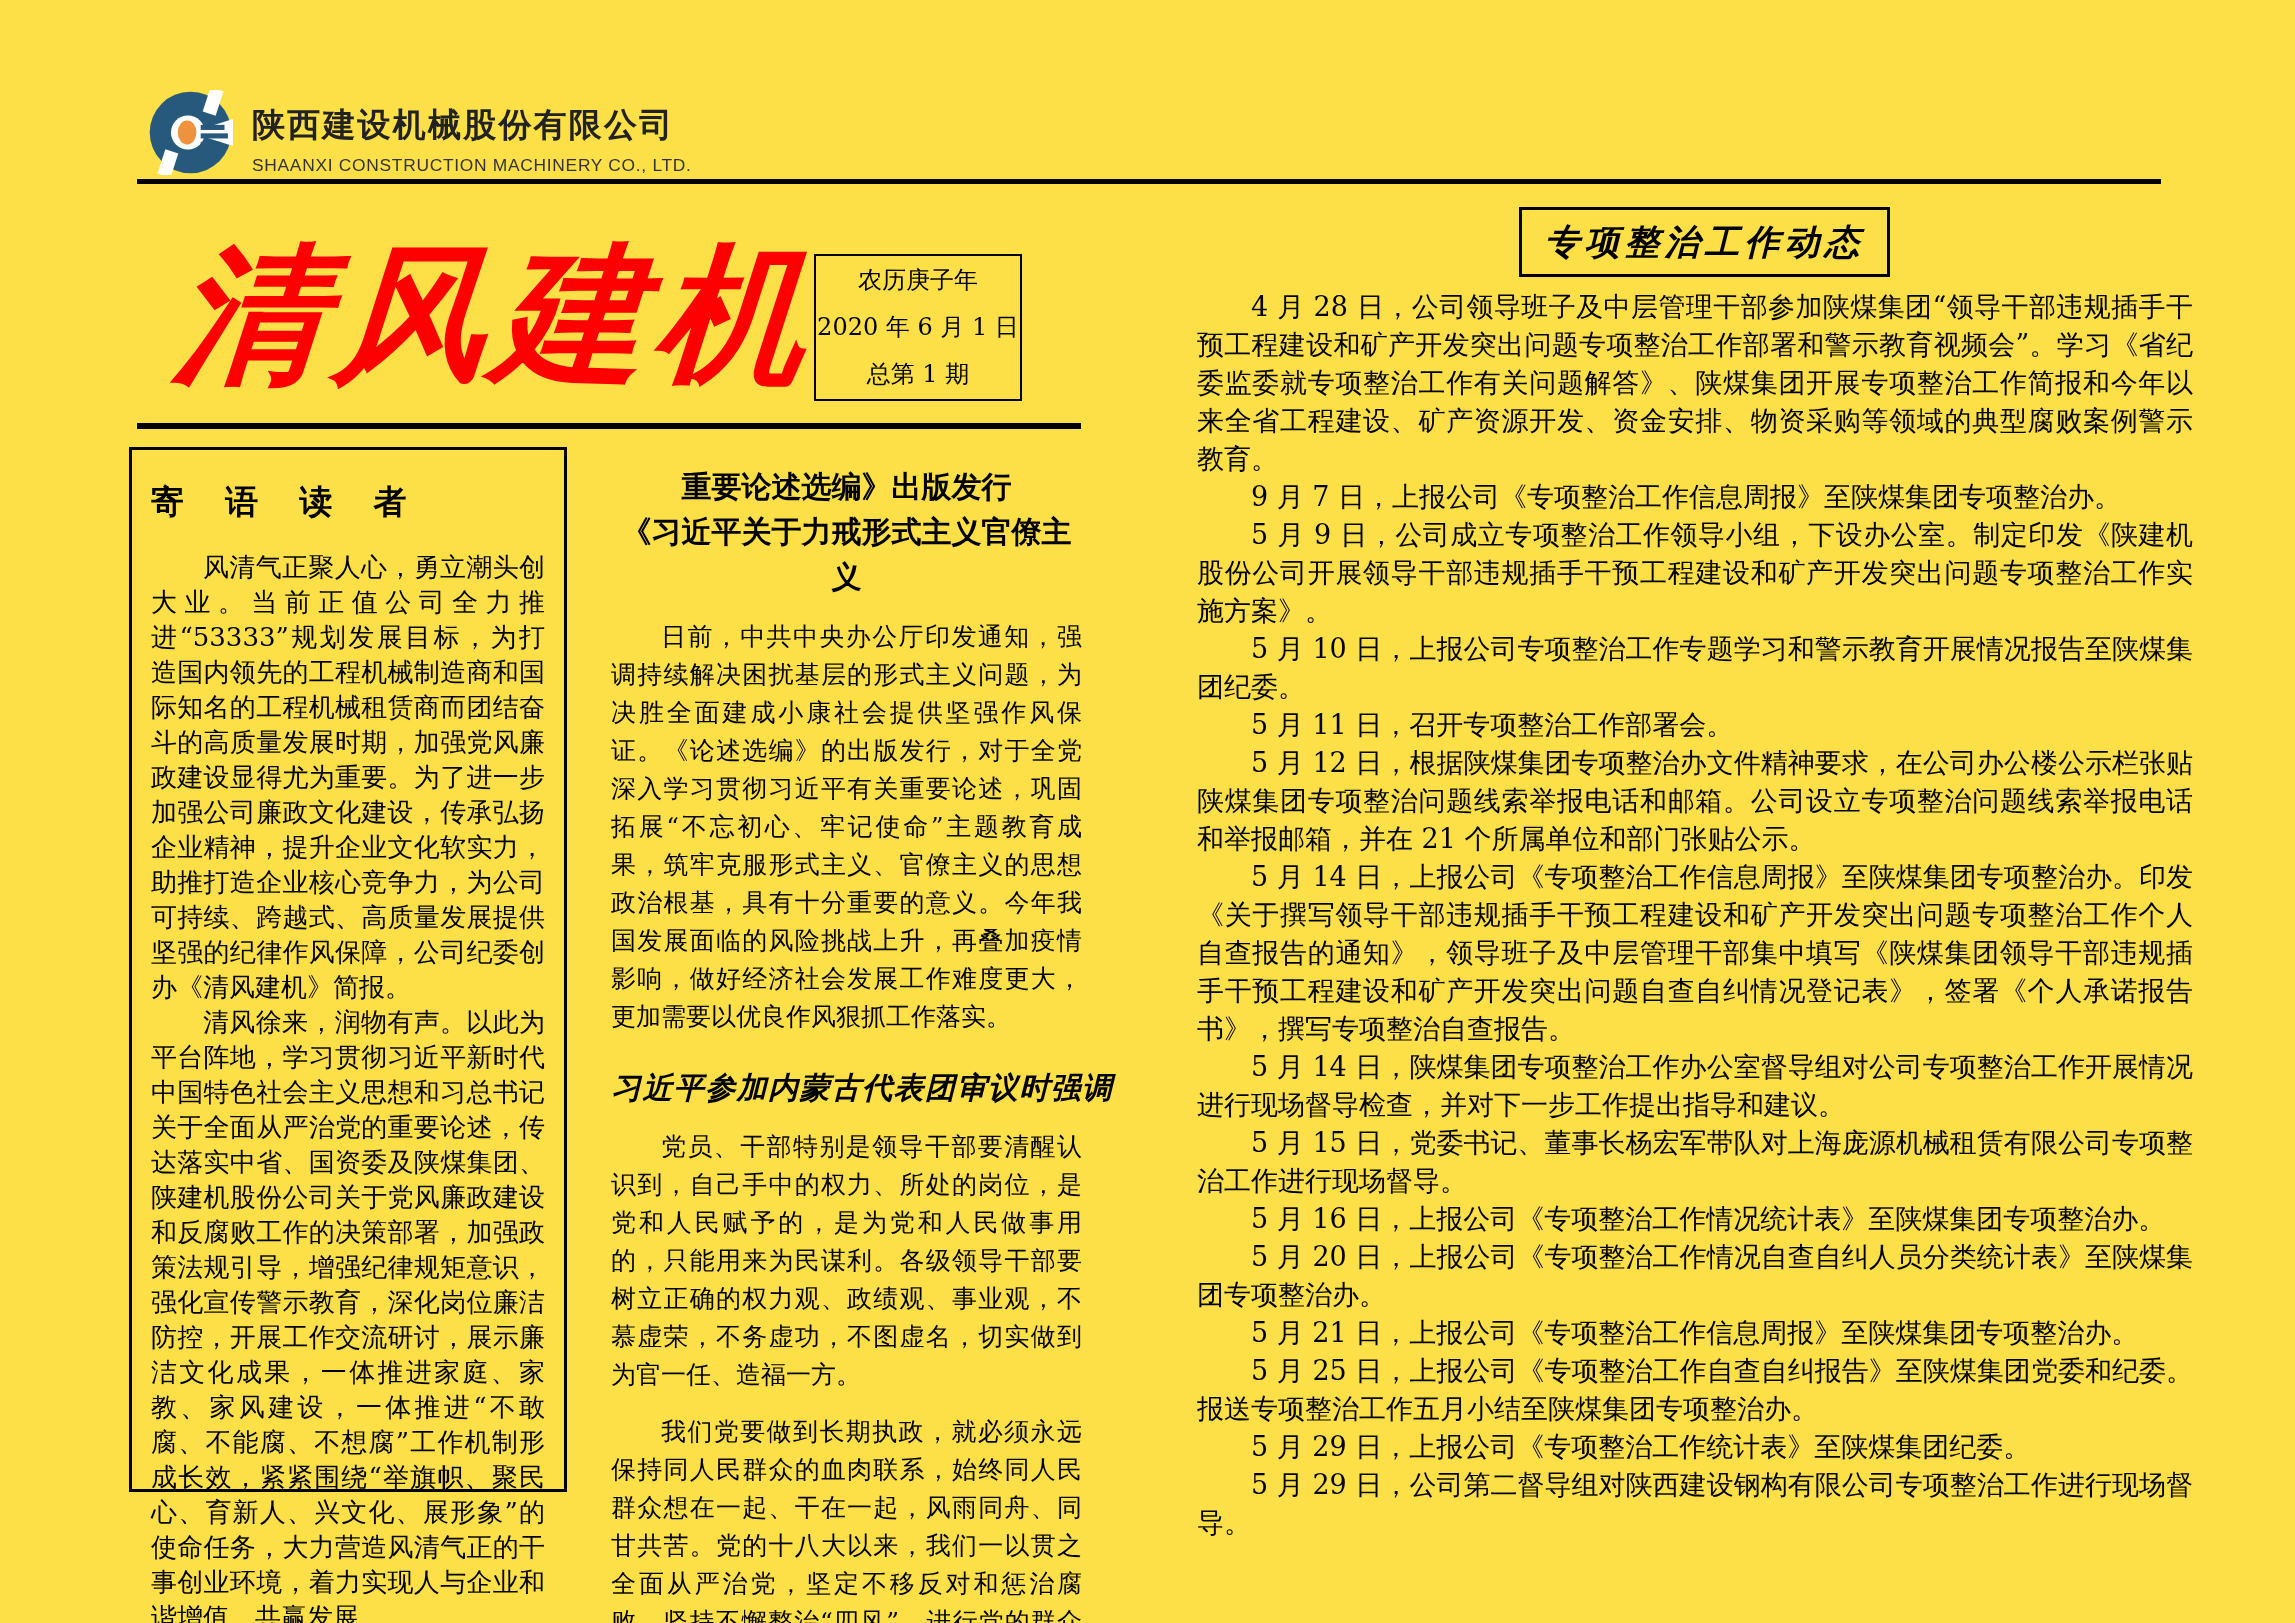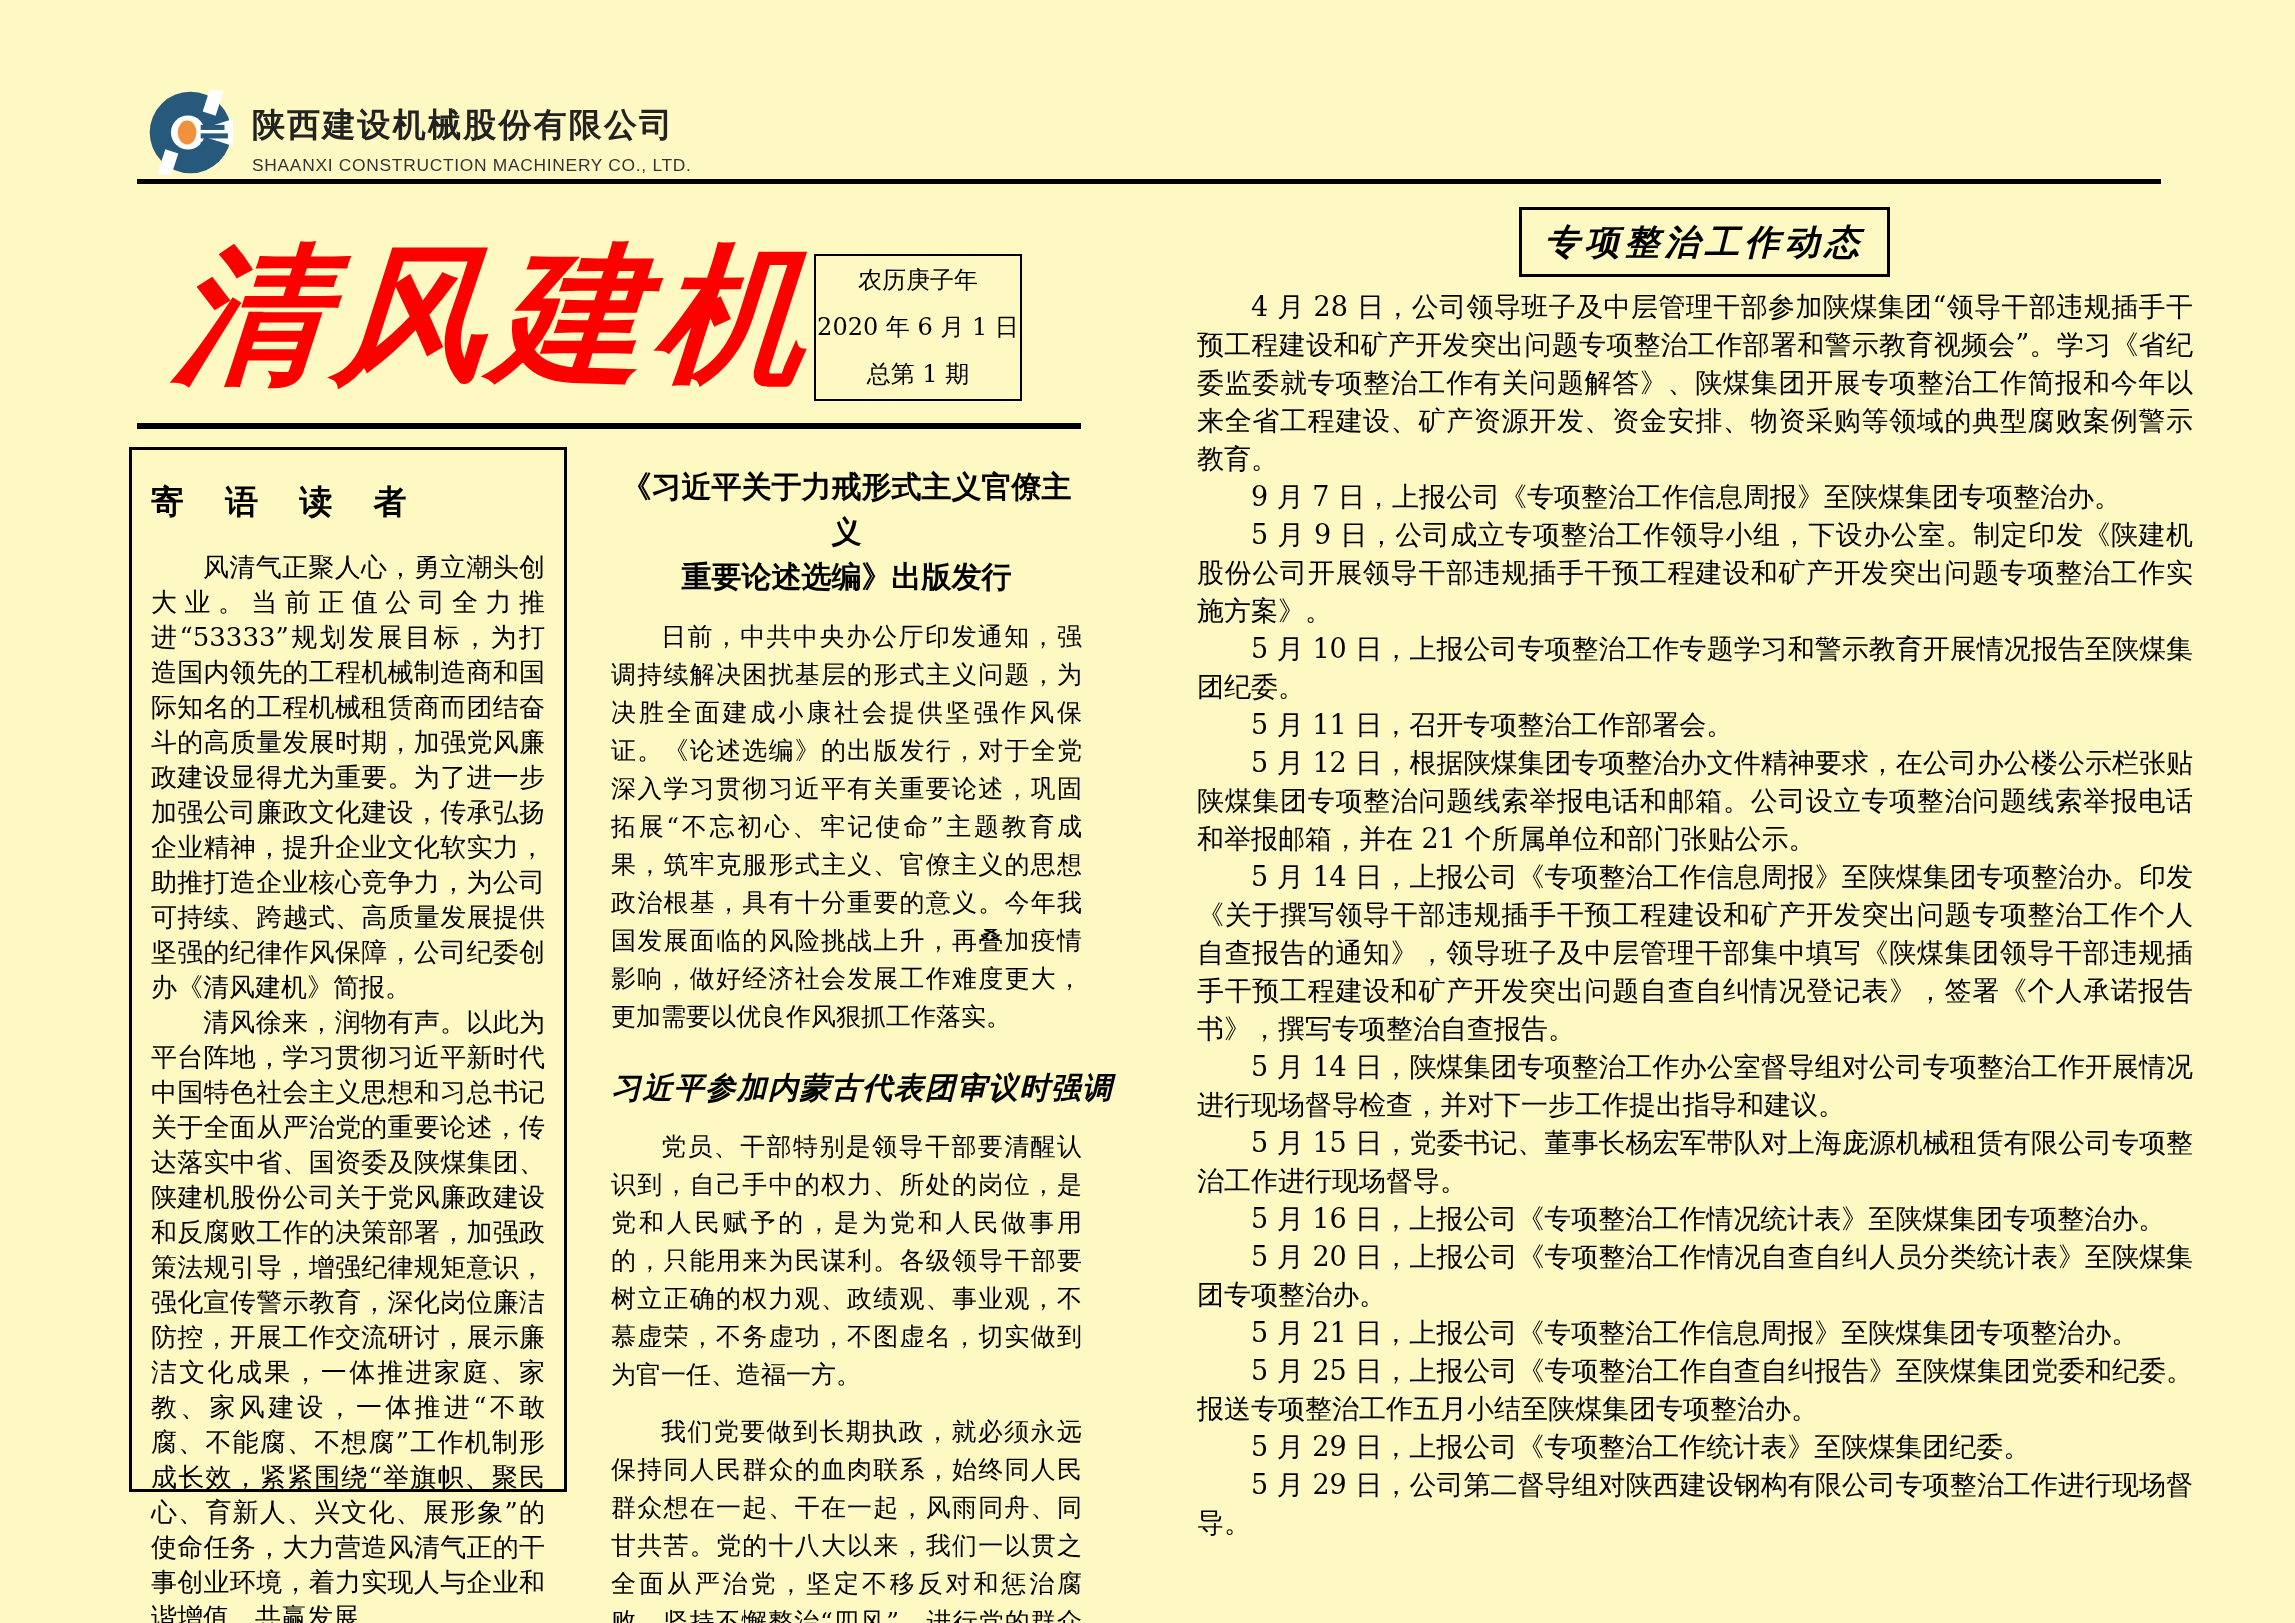--- a/index.html
+++ b/index.html
@@ -1,19 +1,19 @@
 <!DOCTYPE html>
 <html style="font-size:11.6px"><head>
 <meta charset="utf-8">
 <style>
   html,body{margin:0;padding:0;background:#888;}
   .page{
     position:relative;
     width:2295px;height:1623px;
-    background:#fef9c3;
+    background:#fde047;
     font-family:"DejaVu Serif", serif;
     color:#000;
     overflow:hidden;
   }
   
   .logo{position:absolute;left:148px;top:90px;display:flex;align-items:flex-start;}
   .logo-mark{width:85px;height:85px;flex:0 0 auto;}
   .logo-text{margin-left:19px;padding-top:13px;font-family:"Liberation Sans",sans-serif;}
   .logo-zh{font-size:33px;font-weight:bold;letter-spacing:2.2px;color:#222;}
   .logo-en{font-size:17.4px;letter-spacing:0.7px;color:#333;margin-top:7.2px;}
@@ -115,22 +115,22 @@
     <span>专项整治工作动态</span>
   </div>
 
   <div class="left-box">
     <div class="left-title">寄 语 读 者</div>
     <p>风清气正聚人心，勇立潮头创大业。当前正值公司全力推进“53333”规划发展目标，为打造国内领先的工程机械制造商和国际知名的工程机械租赁商而团结奋斗的高质量发展时期，加强党风廉政建设显得尤为重要。为了进一步加强公司廉政文化建设，传承弘扬企业精神，提升企业文化软实力，助推打造企业核心竞争力，为公司可持续、跨越式、高质量发展提供坚强的纪律作风保障，公司纪委创办《清风建机》简报。</p>
     <p>清风徐来，润物有声。以此为平台阵地，学习贯彻习近平新时代中国特色社会主义思想和习总书记关于全面从严治党的重要论述，传达落实中省、国资委及陕煤集团、陕建机股份公司关于党风廉政建设和反腐败工作的决策部署，加强政策法规引导，增强纪律规矩意识，强化宣传警示教育，深化岗位廉洁防控，开展工作交流研讨，展示廉洁文化成果，一体推进家庭、家教、家风建设，一体推进“不敢腐、不能腐、不想腐”工作机制形成长效，紧紧围绕“举旗帜、聚民心、育新人、兴文化、展形象”的使命任务，大力营造风清气正的干事创业环境，着力实现人与企业和谐增值、共赢发展。</p>
   </div>
 
   <div class="mid-col">
+    <div class="mid-title">重要论述选编》出版发行</div>
     <div class="mid-title">《习近平关于力戒形式主义官僚主义</div>
-    <div class="mid-title">重要论述选编》出版发行</div>
     <p>日前，中共中央办公厅印发通知，强调持续解决困扰基层的形式主义问题，为决胜全面建成小康社会提供坚强作风保证。《论述选编》的出版发行，对于全党深入学习贯彻习近平有关重要论述，巩固拓展“不忘初心、牢记使命”主题教育成果，筑牢克服形式主义、官僚主义的思想政治根基，具有十分重要的意义。今年我国发展面临的风险挑战上升，再叠加疫情影响，做好经济社会发展工作难度更大，更加需要以优良作风狠抓工作落实。</p>
     <div class="mid-heading">习近平参加内蒙古代表团审议时强调</div>
     <p>党员、干部特别是领导干部要清醒认识到，自己手中的权力、所处的岗位，是党和人民赋予的，是为党和人民做事用的，只能用来为民谋利。各级领导干部要树立正确的权力观、政绩观、事业观，不慕虚荣，不务虚功，不图虚名，切实做到为官一任、造福一方。</p>
     <p>我们党要做到长期执政，就必须永远保持同人民群众的血肉联系，始终同人民群众想在一起、干在一起，风雨同舟、同甘共苦。党的十八大以来，我们一以贯之全面从严治党，坚定不移反对和惩治腐败，坚持不懈整治“四风”，进行党的群众路线教育实践活动、“不忘初心、牢记使命”主题教育，就是要教育引导广大党员、干部始终同人民群众同呼吸、共命运、心连心。要坚定不移反对腐败，坚持不懈反对和克服形式主义、官僚主义。</p>
   </div>
 
   <div class="right-col">
     <p>4 月 28 日，公司领导班子及中层管理干部参加陕煤集团“领导干部违规插手干预工程建设和矿产开发突出问题专项整治工作部署和警示教育视频会”。学习《省纪委监委就专项整治工作有关问题解答》、陕煤集团开展专项整治工作简报和今年以来全省工程建设、矿产资源开发、资金安排、物资采购等领域的典型腐败案例警示教育。</p>
     <p>9 月 7 日，上报公司《专项整治工作信息周报》至陕煤集团专项整治办。</p>
     <p>5 月 9 日，公司成立专项整治工作领导小组，下设办公室。制定印发《陕建机股份公司开展领导干部违规插手干预工程建设和矿产开发突出问题专项整治工作实施方案》。</p>

